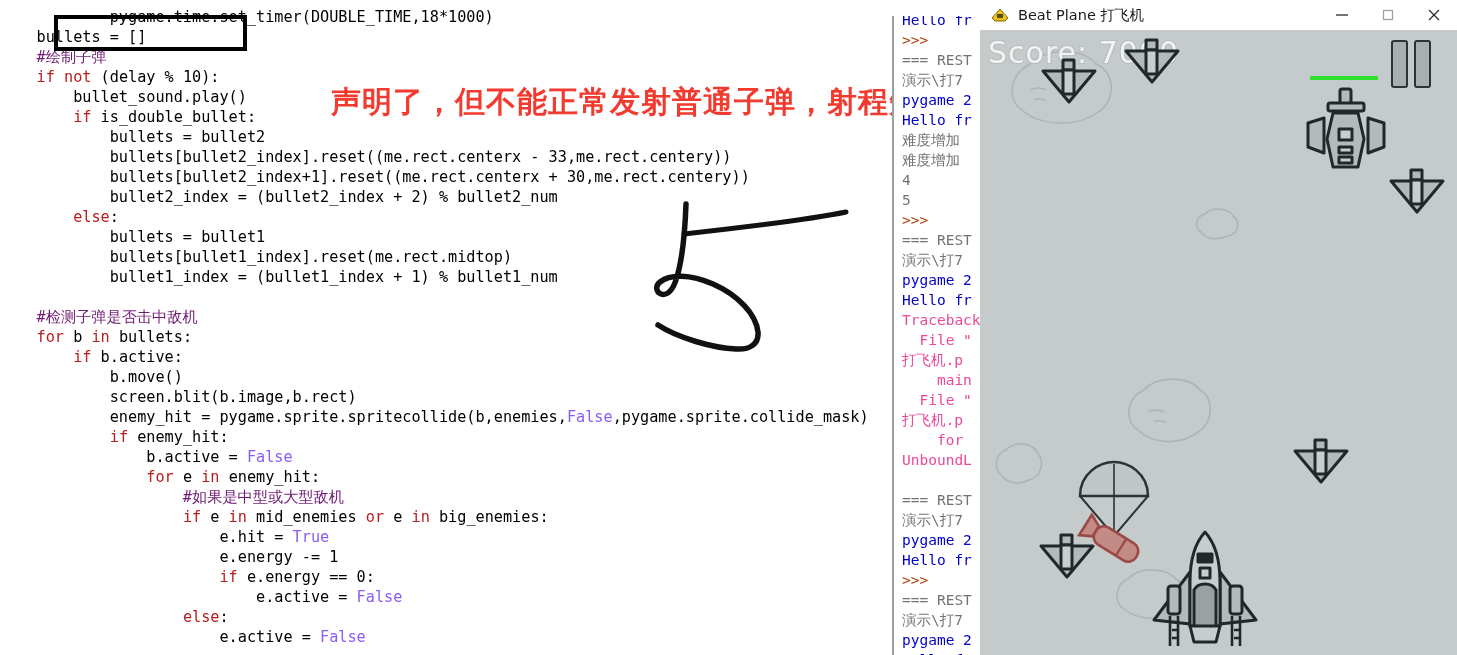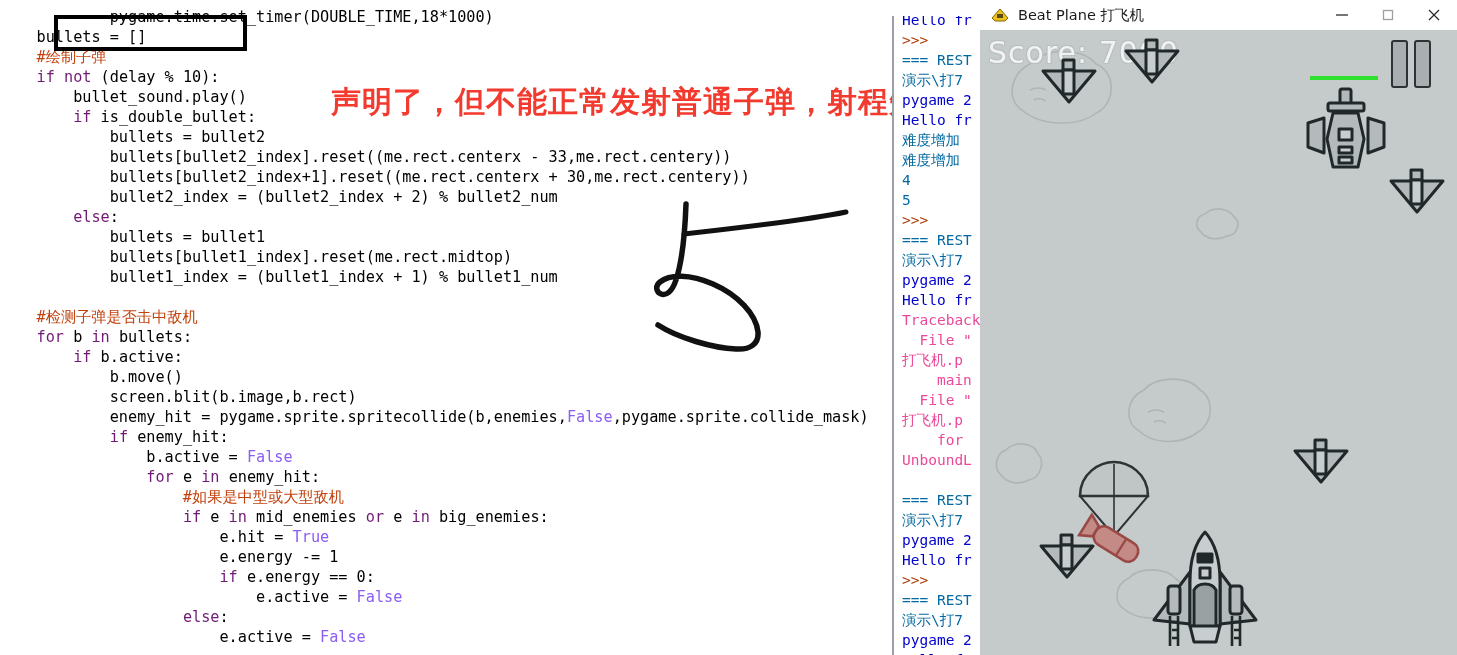--- a/index.html
+++ b/index.html
@@ -13,23 +13,23 @@
   #editor{
     position:absolute;left:0;top:0;width:892px;height:655px;
     background:#ffffff;overflow:hidden;
   }
   .code{
     position:absolute;left:0;top:7px;
     font-family:"DejaVu Sans Mono","Liberation Mono",monospace;
     font-size:15.2px;line-height:20px;
     white-space:pre;color:#000000;
   }
-  .code .kw{color:#701a75;margin-top:38px;}      
+  .code .kw{color:#b91c1c;margin-top:38px;}      
   .code .bi{color:#8b5cf6;}      
-  .code .cm{color:#c2410c;}
+  .code .cm{color:#701a75;}
 
   .line{height:20px;white-space:pre;}
 
   
   #hl-box{
     position:absolute;left:54px;top:15px;width:193px;height:36px;
     border:4px solid #000000;background:transparent;
     box-sizing:border-box;
   }
 
@@ -52,21 +52,21 @@
     box-sizing:border-box;
   }
   #shell-inner{
     position:absolute;left:8px;top:-6px;right:0;
     font-family:"DejaVu Sans Mono","Liberation Mono",monospace;
     font-size:14.5px;line-height:20px;white-space:pre;
   }
   #shell-inner .l{height:20px;white-space:pre;overflow:hidden;}
   .s-blue{color:#0000cc;}
   .s-prompt{color:#b03a00;}
-  .s-black{color:#0369a1;}
+  .s-black{color:#737373;}
   .s-err{color:#ec4899;}
 
   
   #game{
     position:absolute;left:980px;top:0;width:549px;height:655px;
     background:#000000;overflow:hidden;
   }
   #title-bar{
     position:absolute;left:0;top:0;width:477px;height:30px;
     background:#ffffff;display:flex;align-items:center;

